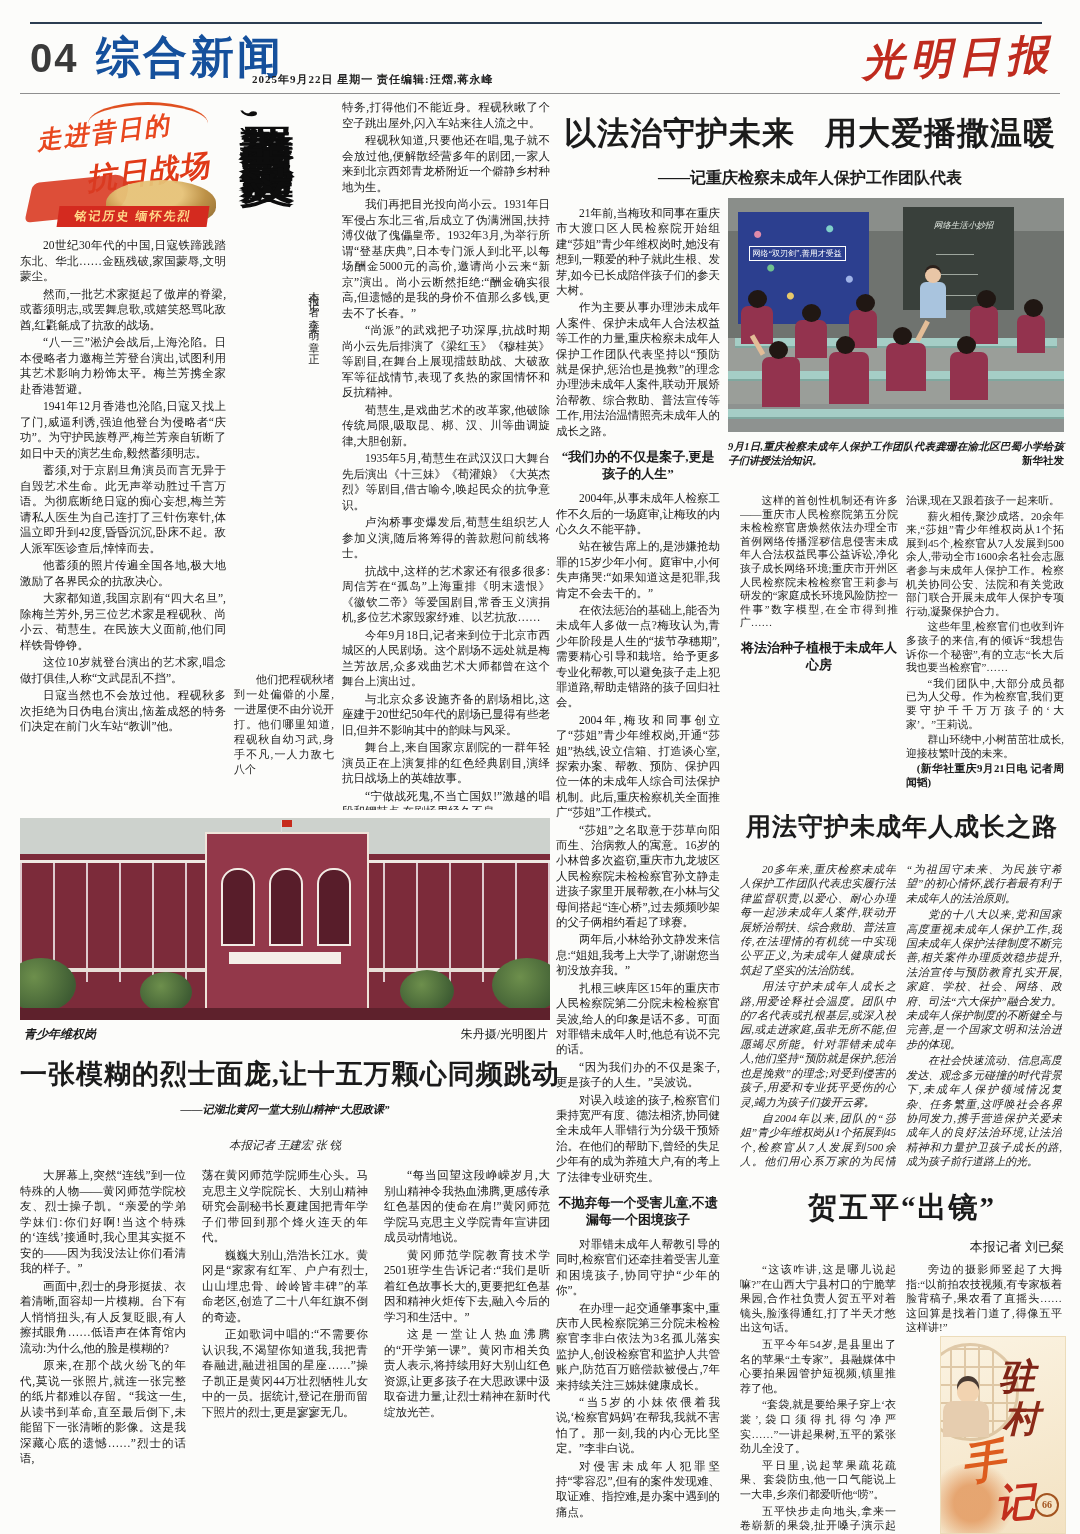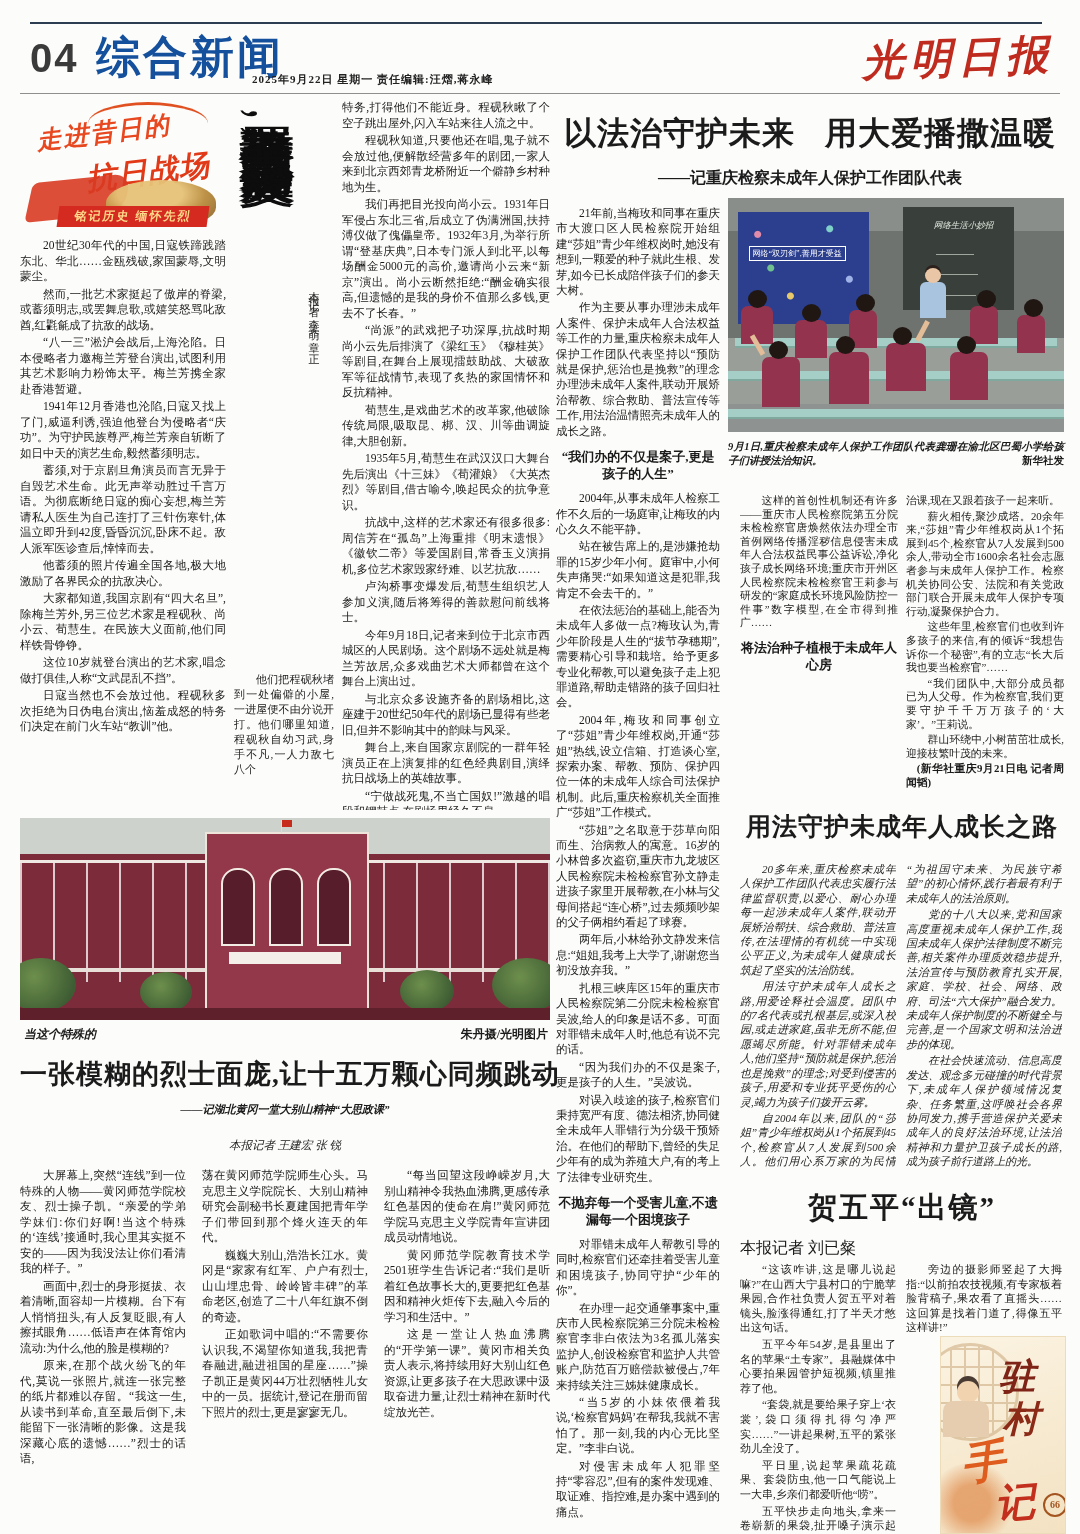--- a/index.html
+++ b/index.html
@@ -56,21 +56,21 @@
   .theatre .pav .win{position:absolute;top:34px;width:30px;height:74px;background:#581d2a;
       border:2px solid #f2ece5;border-radius:16px 16px 0 0;}
   .theatre .sign{position:absolute;left:22px;top:118px;width:112px;height:12px;background:#f4efe8;}
   .theatre .flag{position:absolute;left:262px;top:2px;width:10px;height:7px;background:#c62b1c;}
   .theatre .pole{position:absolute;left:261px;top:2px;width:1px;height:13px;background:#ddd;}
   .theatre .bush{position:absolute;bottom:8px;width:70px;height:54px;border-radius:50%;
       background:radial-gradient(circle at 40% 35%,#6d8f4c,#3e5c33 75%);}
   .theatre .base{position:absolute;left:0;bottom:0;width:100%;height:12px;background:#5e212c;}
   .photo-cap{position:absolute;display:flex;justify-content:space-between;font-size:12px;}
   .photo-cap .l{font-weight:bold;font-style:italic;}
-  .photo-cap .r{font-weight:bold;text-align:right;}
+  .photo-cap .r{font-weight:normal;text-align:right;}
   
   .law-headline{position:absolute;left:556px;top:112px;width:508px;text-align:center;
       font-size:32px;font-weight:900;letter-spacing:1px;white-space:nowrap;}
   .law-headline .gap{display:inline-block;width:30px;}
   .law-subtitle{position:absolute;left:556px;top:168px;width:508px;text-align:center;
       font-size:16px;font-weight:bold;}
   .subhead{font-weight:700;font-size:13px;line-height:17px;text-align:center;margin:9px 0;text-indent:0;}
   
   .classroom{position:absolute;left:728px;top:198px;width:336px;height:234px;overflow:hidden;
       background:linear-gradient(#8a8e8a 0 14%,#6f736f 14% 60%,#9a9e99 60% 88%,#8e9290 88%);}
@@ -95,21 +95,21 @@
   .classroom .teacher::before{content:"";position:absolute;top:-14px;left:5px;width:16px;height:15px;
       background:#e9c6a6;border-radius:50%;box-shadow:0 -3px 0 #2c211c;}
   .law-cap{position:absolute;left:728px;top:440px;width:336px;font-size:10.5px;line-height:14px;
       font-style:italic;font-weight:bold;text-align:justify;}
   .law-cap .credit{float:right;font-style:normal;}
   
   .road-headline{position:absolute;left:740px;top:810px;width:324px;text-align:center;
       font-size:25px;font-weight:900;letter-spacing:1px;}
   .he-headline{position:absolute;left:740px;top:1188px;width:324px;text-align:center;
       font-size:29px;font-weight:900;letter-spacing:2px;}
-  .he-byline{position:absolute;left:740px;top:1238px;width:324px;text-align:left;font-size:16px;}
+  .he-byline{position:absolute;left:740px;top:1238px;width:324px;text-align:right;font-size:13px;}
   
   .martyr-headline{position:absolute;left:20px;top:1056px;width:530px;text-align:center;
       font-size:27px;font-weight:900;letter-spacing:1px;white-space:nowrap;}
   .martyr-subtitle{position:absolute;left:20px;top:1102px;width:530px;text-align:center;
       font-size:11px;font-weight:bold;font-style:italic;}
   .martyr-byline{position:absolute;left:20px;top:1138px;width:530px;text-align:center;
       font-size:11.5px;font-style:italic;}
   
   .zhucun{position:absolute;left:940px;top:1336px;width:124px;height:196px;overflow:hidden;
       background:linear-gradient(160deg,#fbf3e2,#f3e2c2);border:1px solid #ecdcba;}
@@ -121,21 +121,21 @@
       border-radius:50%;box-shadow:0 -5px 0 #4a3b33;}
   .zhucun .bodyp{position:absolute;left:2px;top:64px;width:46px;height:36px;background:#e6cdaf;
       border-radius:10px 10px 0 0;}
   .zhucun .blob{position:absolute;left:-14px;bottom:-10px;width:90px;height:80px;border-radius:50%;
       background:radial-gradient(circle,#e2955a 0 30%,rgba(226,149,90,0) 70%);opacity:.8;}
   .zhucun .ch{position:absolute;font-weight:900;font-style:italic;}
   .zhucun .c1{left:58px;top:16px;font-size:36px;color:#7e2316;}
   .zhucun .c2{left:62px;top:58px;font-size:36px;color:#8c2a18;}
   .zhucun .c3{left:20px;top:96px;font-size:44px;color:#dd5c1e;transform:rotate(-8deg);}
   .zhucun .c4{left:54px;top:138px;font-size:40px;color:#c22f1d;transform:rotate(-5deg);}
-  .zhucun .num{position:absolute;left:102px;top:156px;width:20px;height:20px;border:2px solid #a3541f;
+  .zhucun .num{position:absolute;left:94px;top:156px;width:20px;height:20px;border:2px solid #a3541f;
       border-radius:50%;color:#a3541f;font-size:10px;font-weight:bold;text-align:center;line-height:20px;}
 </style>
 </head>
 <body>
 
 <div class="sheet">
 
   <div class="topline"></div>
   <div class="pageno">04</div>
   <div class="section-title">综合新闻</div>
@@ -168,22 +168,22 @@
   <div class="col body-txt" style="left:234px;top:672px;width:100px;height:138px;font-size:11px;line-height:15px;">
       <p>他们把程砚秋堵到一处偏僻的小屋,一进屋便不由分说开打。他们哪里知道,程砚秋自幼习武,身手不凡,一人力敌七八个</p>
     </div>
   <div class="col body-txt" style="left:342px;top:100px;width:208px;height:710px;">
       <p class="cont">特务,打得他们不能近身。程砚秋瞅了个空子跳出屋外,闪入车站来往人流之中。</p>
       <p>程砚秋知道,只要他还在唱,鬼子就不会放过他,便解散经营多年的剧团,一家人来到北京西郊青龙桥附近一个僻静乡村种地为生。</p>
       <p>我们再把目光投向尚小云。1931年日军侵占东北三省,后成立了伪满洲国,扶持溥仪做了傀儡皇帝。1932年3月,为举行所谓“登基庆典”,日本专门派人到北平,以每场酬金5000元的高价,邀请尚小云来“新京”演出。尚小云断然拒绝:“酬金确实很高,但遗憾的是我的身价不值那么多钱,更去不了长春。”</p>
       <p>“尚派”的武戏把子功深厚,抗战时期尚小云先后排演了《梁红玉》《穆桂英》等剧目,在舞台上展现擂鼓助战、大破敌军等征战情节,表现了炙热的家国情怀和反抗精神。</p>
       <p>荀慧生,是戏曲艺术的改革家,他破除传统局限,吸取昆、梆、汉、川等曲调旋律,大胆创新。</p>
       <p>1935年5月,荀慧生在武汉汉口大舞台先后演出《十三妹》《荀灌娘》《大英杰烈》等剧目,借古喻今,唤起民众的抗争意识。</p>
+      <p>卢沟桥事变爆发后,荀慧生组织艺人参加义演,随后将筹得的善款慰问前线将士。</p>
       <p>抗战中,这样的艺术家还有很多很多:周信芳在“孤岛”上海重排《明末遗恨》《徽钦二帝》等爱国剧目,常香玉义演捐机,多位艺术家毁家纾难、以艺抗敌……</p>
-      <p>卢沟桥事变爆发后,荀慧生组织艺人参加义演,随后将筹得的善款慰问前线将士。</p>
       <p>今年9月18日,记者来到位于北京市西城区的人民剧场。这个剧场不远处就是梅兰芳故居,众多戏曲艺术大师都曾在这个舞台上演出过。</p>
       <p>与北京众多设施齐备的剧场相比,这座建于20世纪50年代的剧场已显得有些老旧,但并不影响其中的韵味与风采。</p>
       <p>舞台上,来自国家京剧院的一群年轻演员正在上演复排的红色经典剧目,演绎抗日战场上的英雄故事。</p>
       <p>“宁做战死鬼,不当亡国奴!”激越的唱段和锣鼓点,在剧场里经久不息……</p>
     </div>
 
   <div class="theatre">
     <div class="cols"></div>
     <div class="band1"></div>
     <div class="band2"></div>
@@ -195,21 +195,21 @@
     </div>
     <div class="pole"></div>
     <div class="flag"></div>
     <div class="bush" style="left:-14px;"></div>
     <div class="bush" style="left:120px;width:52px;height:40px;"></div>
     <div class="bush" style="right:96px;width:54px;height:42px;"></div>
     <div class="bush" style="right:-12px;"></div>
     <div class="base"></div>
   </div>
   <div class="photo-cap" style="left:24px;top:1026px;width:524px;">
-    <span class="l">当这个特殊的</span>
+    <span class="l">青少年维权岗</span>
     <span class="r">朱丹摄/光明图片</span>
   </div>
 
   <div class="law-headline">
     <span>以法治守护未来</span><span class="gap"></span><span>用大爱播撒温暖</span>
   </div>
   <div class="law-subtitle">——记重庆检察未成年人保护工作团队代表</div>
 
   <div class="col" style="left:556px;top:206px;width:164px;height:1324px;font-size:11.5px;line-height:15.4px;">
     <div>

